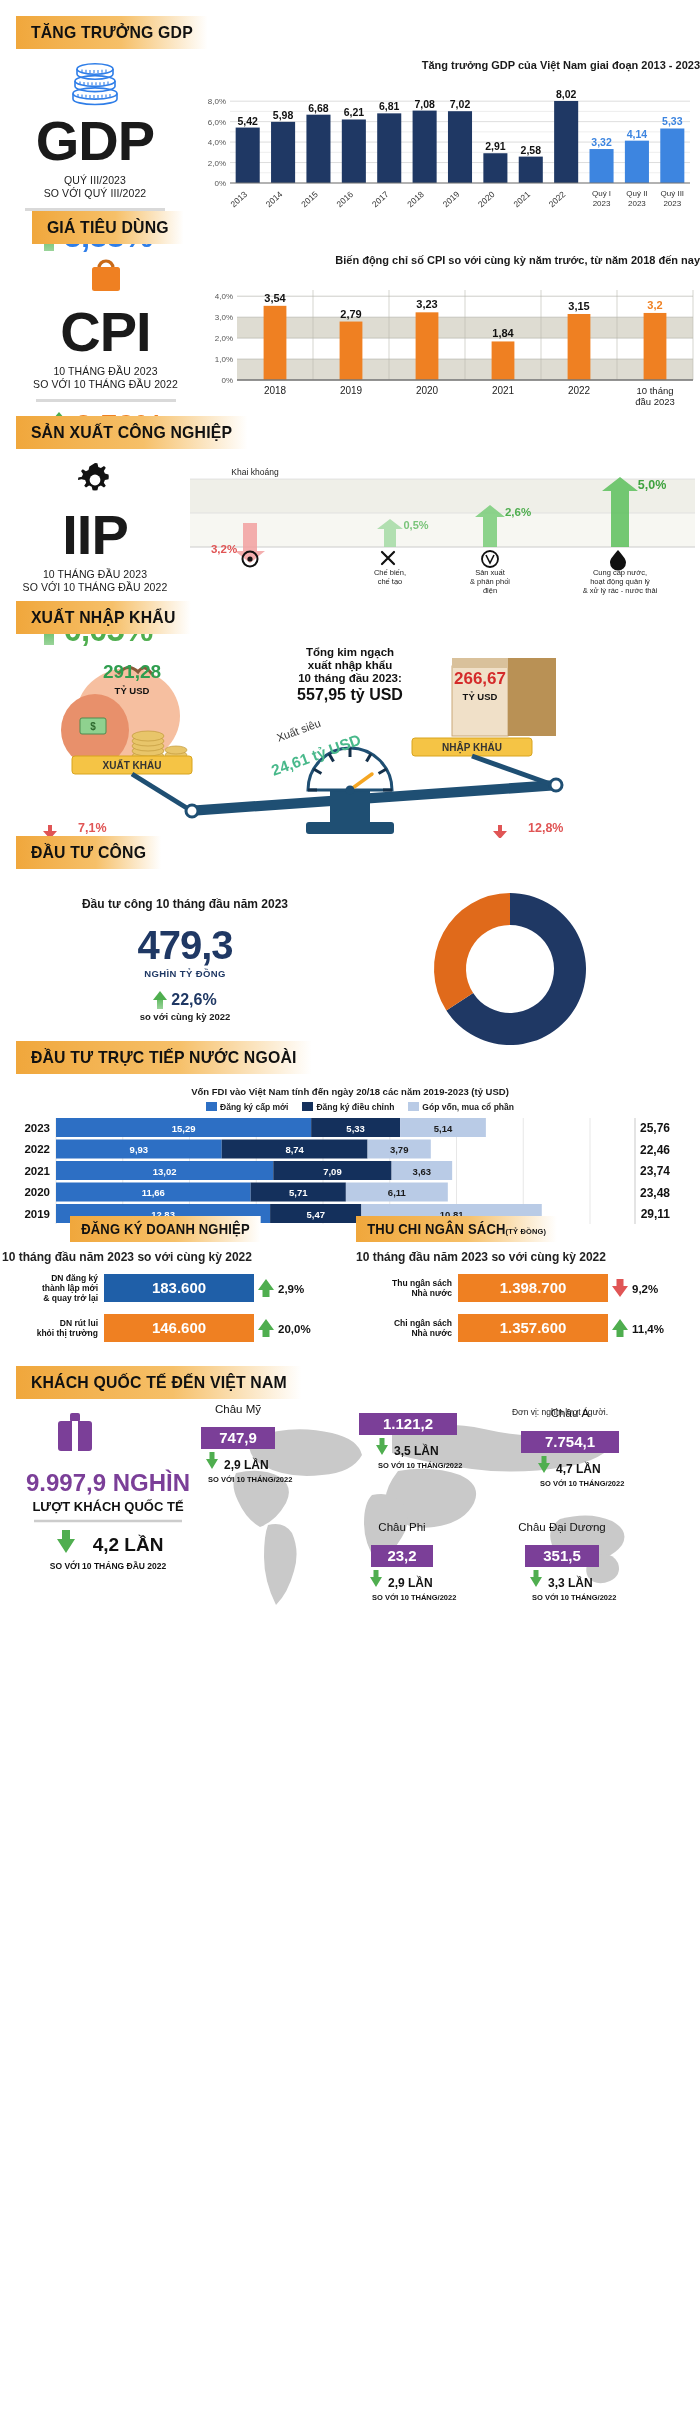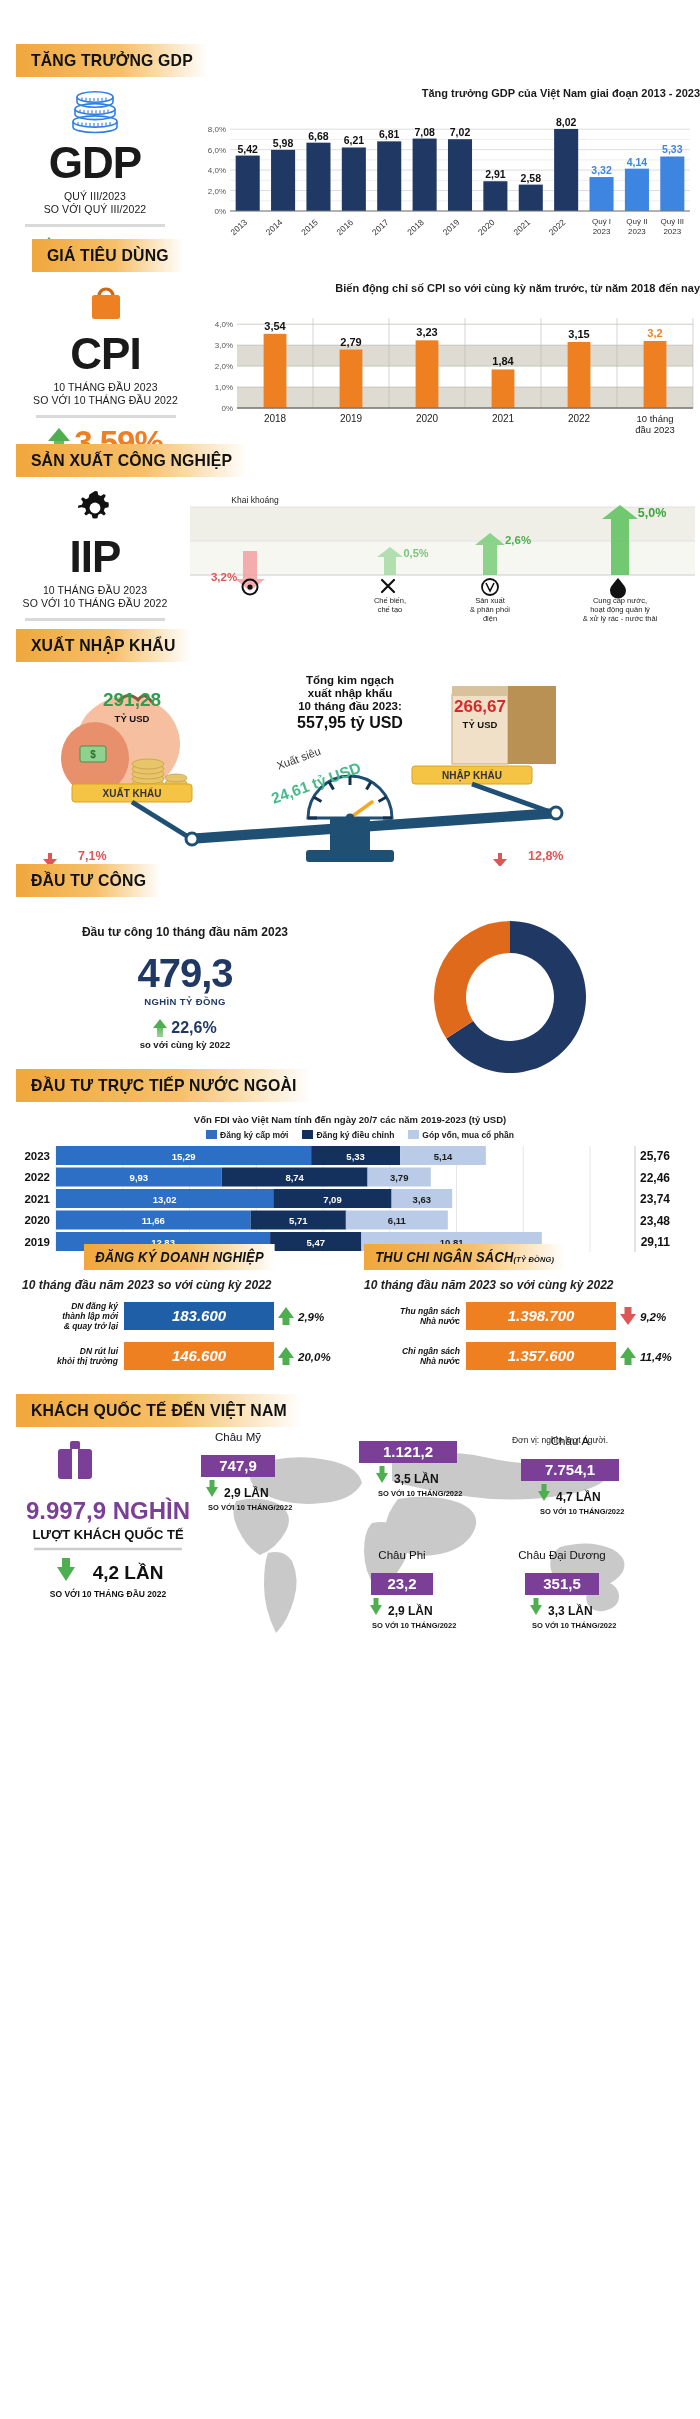--- a/index.html
+++ b/index.html
@@ -23,21 +23,21 @@
     background: linear-gradient(to right, #f0a73c 0%, #f6c069 55%, #ffffff 100%);
     transform: scaleX(.93);
     transform-origin: left center;
   }
   .banner-wrap { margin-left: 16px; }
 
   .section { position: relative; padding-top: 16px; }
 
   
   .leftcol { width: 190px; text-align: center; }
-  .bigword { font-size: 44px; font-weight: bold; letter-spacing: -1px; line-height: 1; }
+  .bigword { font-size: 56px; font-weight: bold; letter-spacing: -1px; line-height: 1; }
   .subline { font-size: 10.5px; font-weight: normal; letter-spacing: .1px; line-height: 1.25; margin-top: 5px; }
   .hr-thin { height: 3px; background: #d9d9d9; width: 140px; margin: 8px auto 6px auto; }
   .pctrow { display: flex; align-items: center; justify-content: center; gap: 4px; }
   .pctnum { font-size: 33px; font-weight: bold; letter-spacing: -1px; }
   .arr {
     display:inline-block; width:22px; height:30px; position:relative;
   }
   .arr::before{
     content:""; position:absolute; left:6px; top:11px; width:10px; height:19px;
     background: linear-gradient(to bottom,#5cb85c,#9ad49a);
@@ -64,21 +64,21 @@
   
   .fdi-legend { display:flex; gap:14px; justify-content:center; font-size:8.5px; font-weight:bold; align-items:center;}
   .lg-sw { width:11px;height:9px;display:inline-block;margin-right:3px;vertical-align:-1px;}
   .panel-sub{font-size:12px;font-weight:bold;margin-top:5px;color:#222;}
 </style>
 </head>
 <body>
 
 <div class="page">
 
-<div class="section" style="height:195px;margin-top:28px;">
+<div class="section" style="height:195px;">
   <div class="banner-wrap">
     <span class="banner">TĂNG TRƯỞNG GDP</span>
   </div>
 
   <div class="row" style="margin-top:10px;">
     <div class="leftcol">
       <svg width="60" height="46" viewBox="0 0 60 46" style="margin-top:2px;">
         <g fill="none" stroke="#2f7ee8" stroke-width="1.6">
           <ellipse cx="30" cy="8" rx="18" ry="5.2"></ellipse>
           <path d="M12 8v5c0 2.9 8 5.2 18 5.2s18-2.3 18-5.2V8"></path>
@@ -379,21 +379,21 @@
     </div>
   </div>
 </div>
 
 <div class="section" style="height:175px;">
   <div class="banner-wrap">
     <span class="banner">ĐẦU TƯ TRỰC TIẾP NƯỚC NGOÀI</span>
   </div>
 
   <div style="margin-top:12px;text-align:center;">
-    <div style="font-size:9.5px;font-weight:bold;">Vốn FDI vào Việt Nam tính đến ngày 20/7 các năm 2019-2023 (tỷ USD)</div>
+    <div style="font-size:9.5px;font-weight:bold;">Vốn FDI vào Việt Nam tính đến ngày 20/18 các năm 2019-2023 (tỷ USD)</div>
   </div>
   <div class="fdi-legend" style="margin-top:5px;padding-left:20px;">
     <span><i class="lg-sw" style="background:#2d6fc4"></i><span>Đăng ký cấp mới</span></span>
     <span><i class="lg-sw" style="background:#14305c"></i><span>Đăng ký điều chỉnh</span></span>
     <span><i class="lg-sw" style="background:#b9cbe6"></i><span>Góp vốn, mua cổ phần</span></span>
   </div>
   <svg id="svg-fdi" width="680" height="110" viewBox="0 0 680 110" style="margin-left:10px;margin-top:2px;">
         <line x1="46" y1="4" x2="46" y2="111.5" stroke="#dcdcdc" stroke-width="0.7"></line>
         <line x1="112.75" y1="4" x2="112.75" y2="111.5" stroke="#dcdcdc" stroke-width="0.7"></line>
         <line x1="179.5" y1="4" x2="179.5" y2="111.5" stroke="#dcdcdc" stroke-width="0.7"></line>
@@ -441,21 +441,21 @@
         <rect x="260.10062500000004" y="90" width="91.28062499999999" height="19" fill="#14305c"></rect>
         <text x="305.74093750000003" y="103.5" font-size="9.5" font-family="&quot;Liberation Sans&quot;, sans-serif" fill="#fff" text-anchor="middle" font-weight="bold">5,47</text>
         <rect x="351.38125" y="90" width="180.3918749999999" height="19" fill="#b9cbe6"></rect>
         <text x="441.5771875" y="103.5" font-size="9.5" font-family="&quot;Liberation Sans&quot;, sans-serif" fill="#1a1a1a" text-anchor="middle" font-weight="bold">10,81</text>
         <text x="660" y="104" font-size="12" font-family="&quot;Liberation Sans&quot;, sans-serif" fill="#111" text-anchor="end" font-weight="bold">29,11</text>
         <line x1="625" y1="4" x2="625" y2="111.5" stroke="#bbb" stroke-width="0.8"></line>
       </svg>
 </div>
 
 <div class="section" style="height:150px;">
-  <div style="display:flex;gap:12px;padding:0 22px;font-style:italic;">
+  <div style="display:flex;gap:12px;padding:0 2px;">
 
     <div style="flex:1;">
       <div style="text-align:center;">
         <span class="banner" style="font-size:14px;padding:5px 12px;">ĐĂNG KÝ DOANH NGHIỆP</span>
       </div>
       <div class="panel-sub" style="margin-top:8px;">10 tháng đầu năm 2023 so với cùng kỳ 2022</div>
       <svg id="svg-biz" width="330" height="82" viewBox="0 0 330 82" style="margin-top:4px;">
             <text x="96" y="13" font-size="8.5" font-family="&quot;Liberation Sans&quot;, sans-serif" fill="#111" text-anchor="end" font-weight="bold">DN đăng ký</text>
             <text x="96" y="23" font-size="8.5" font-family="&quot;Liberation Sans&quot;, sans-serif" fill="#111" text-anchor="end" font-weight="bold">thành lập mới</text>
             <text x="96" y="33" font-size="8.5" font-family="&quot;Liberation Sans&quot;, sans-serif" fill="#111" text-anchor="end" font-weight="bold">&amp; quay trở lại</text>

